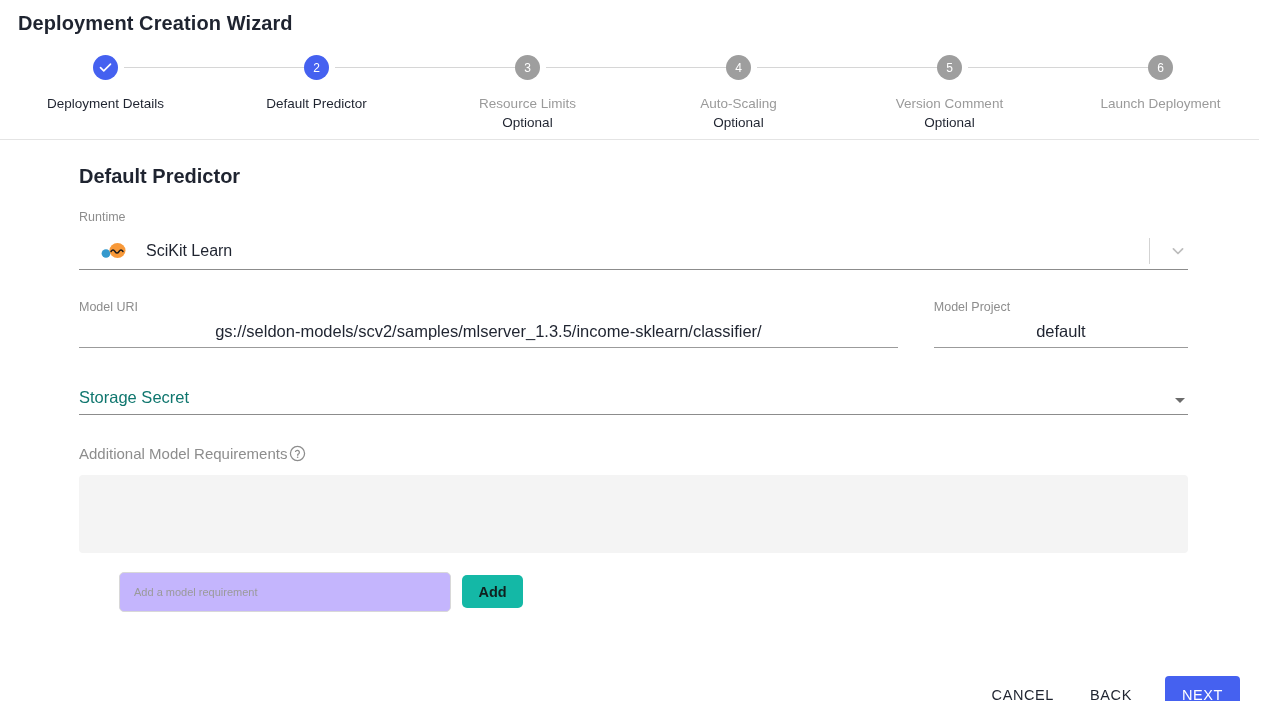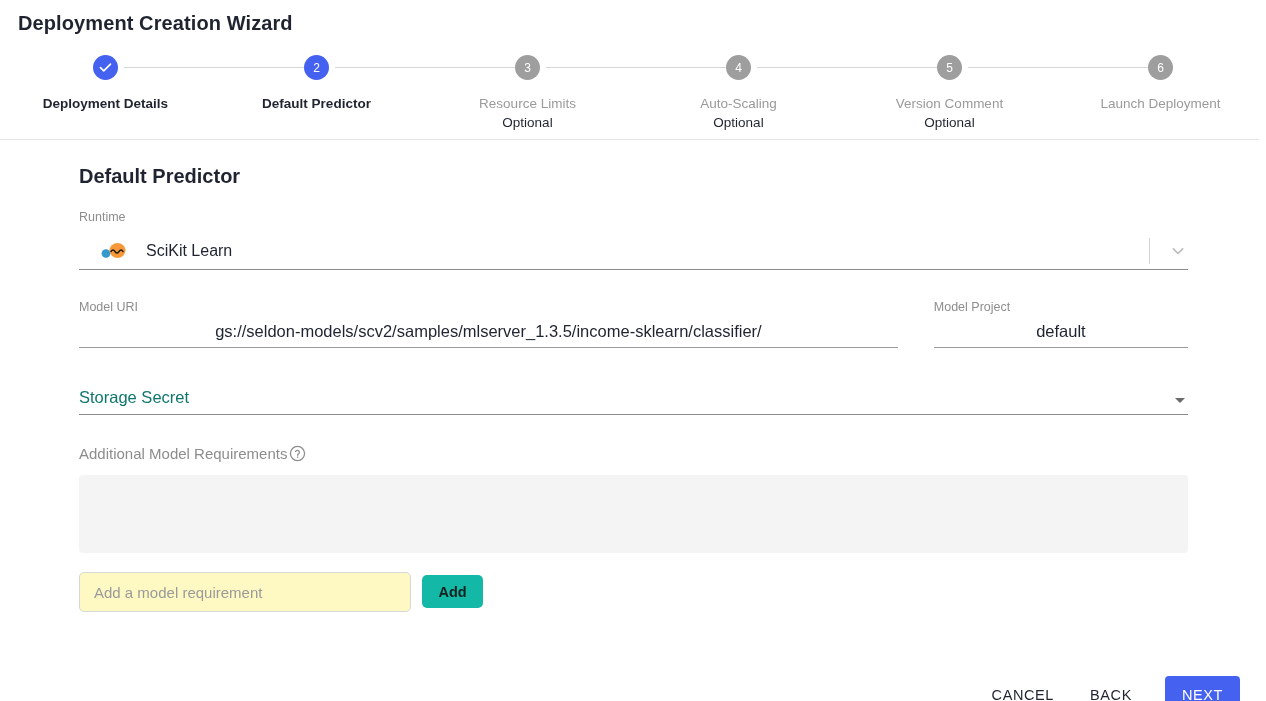--- a/index.html
+++ b/index.html
@@ -63,21 +63,21 @@
   .connector.right { left: calc(50% + 18px); right: -50%; }
   .step:last-child .connector.right { display: none; }
   .step-label {
     margin-top: 16px;
     font-size: 13.5px;
     color: #9a9a9a;
     white-space: nowrap;
     text-align: center;
   }
   .step.done .step-label,
-  .step.active .step-label { color: #1f2430; font-weight: bold; }
+  .step.active .step-label { color: #1f2430; font-weight: normal; }
   .step-optional {
     margin-top: 4px;
     font-size: 13.5px;
     color: #1f2430;
     text-align: center;
   }
   .divider-line {
     position: absolute;
     left: 0; top: 139px;
     width: 1259px;
@@ -200,24 +200,25 @@
     align-items: flex-start;
     gap: 11px;
   }
   .req-input {
     width: 332px;
     height: 40px;
     border: 1px solid #d8d8d8;
     border-radius: 5px;
     padding: 0 14px;
     font-family: "Liberation Sans", sans-serif;
-    font-size: 15px;
+    font-size: 11px;
     color: #1f2430;
     outline: none;
-    background: #fef9c3;
+    background: #c4b5fd;
+    margin-left: 40px;
   }
   .req-input::placeholder { color: #9a9a9a; }
   .add-btn {
     width: 61px; height: 33px;
     background: #14b8a6;
     color: #10211f;
     border: none;
     border-radius: 5px;
     font-family: "Liberation Sans", sans-serif;
     font-size: 14.5px;

